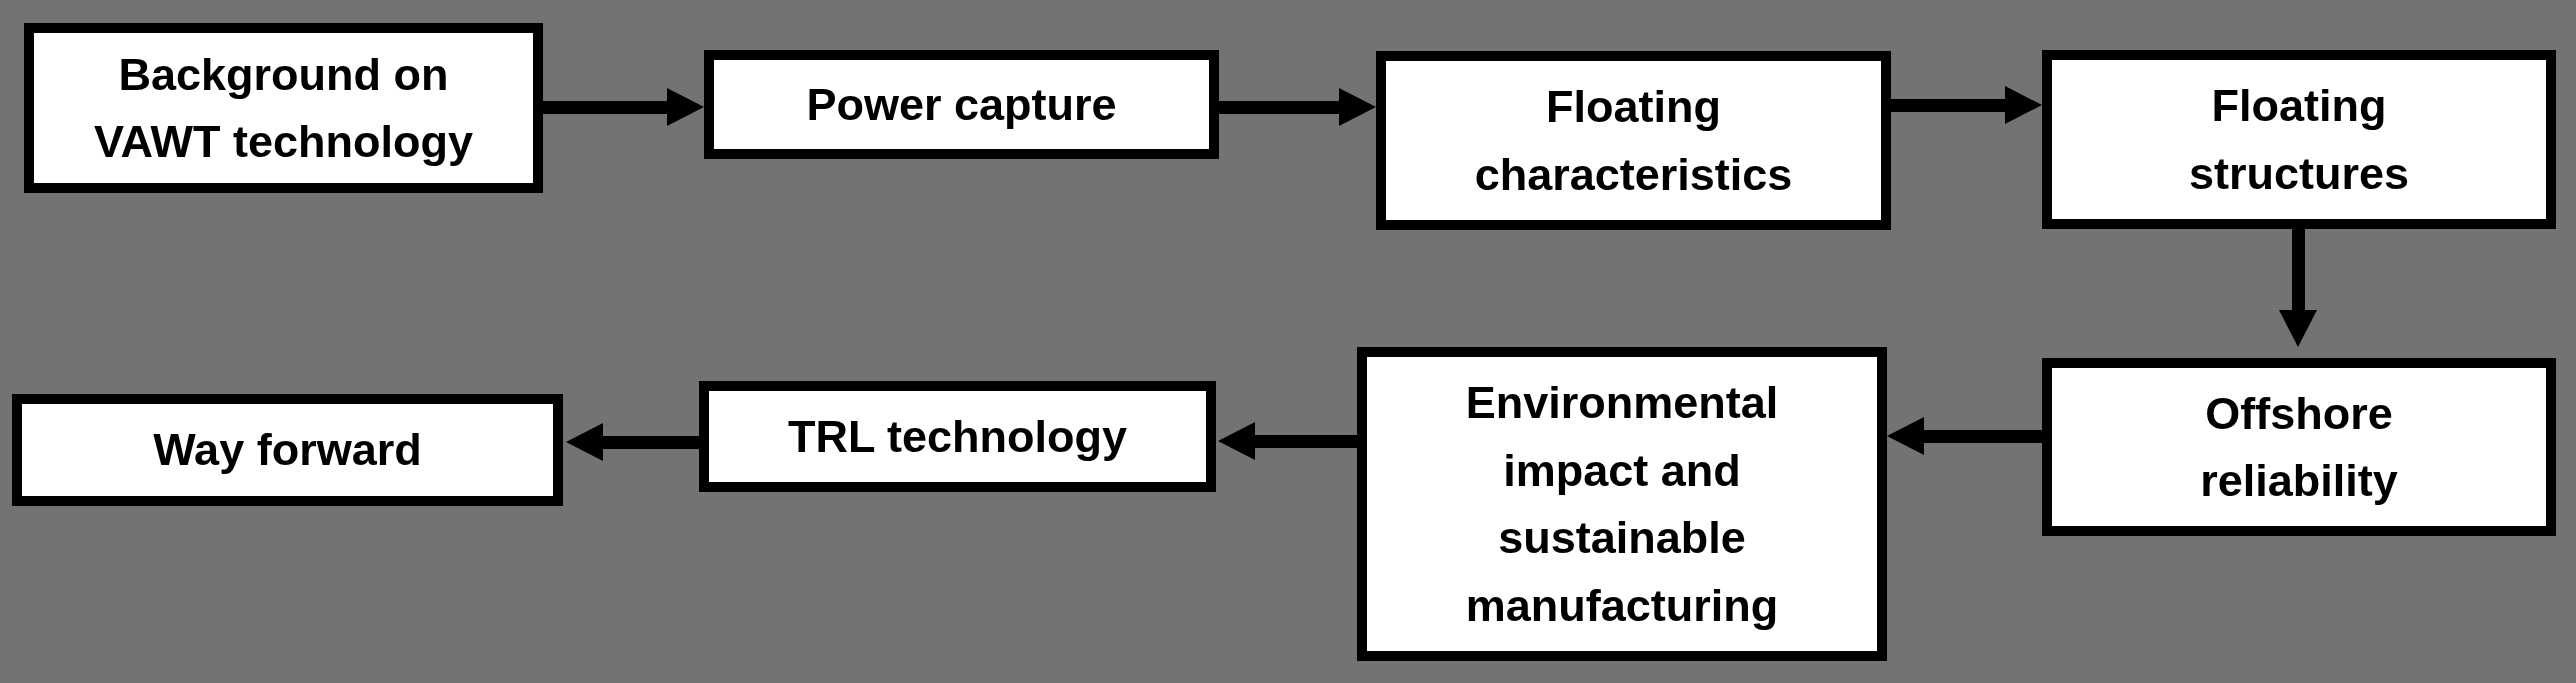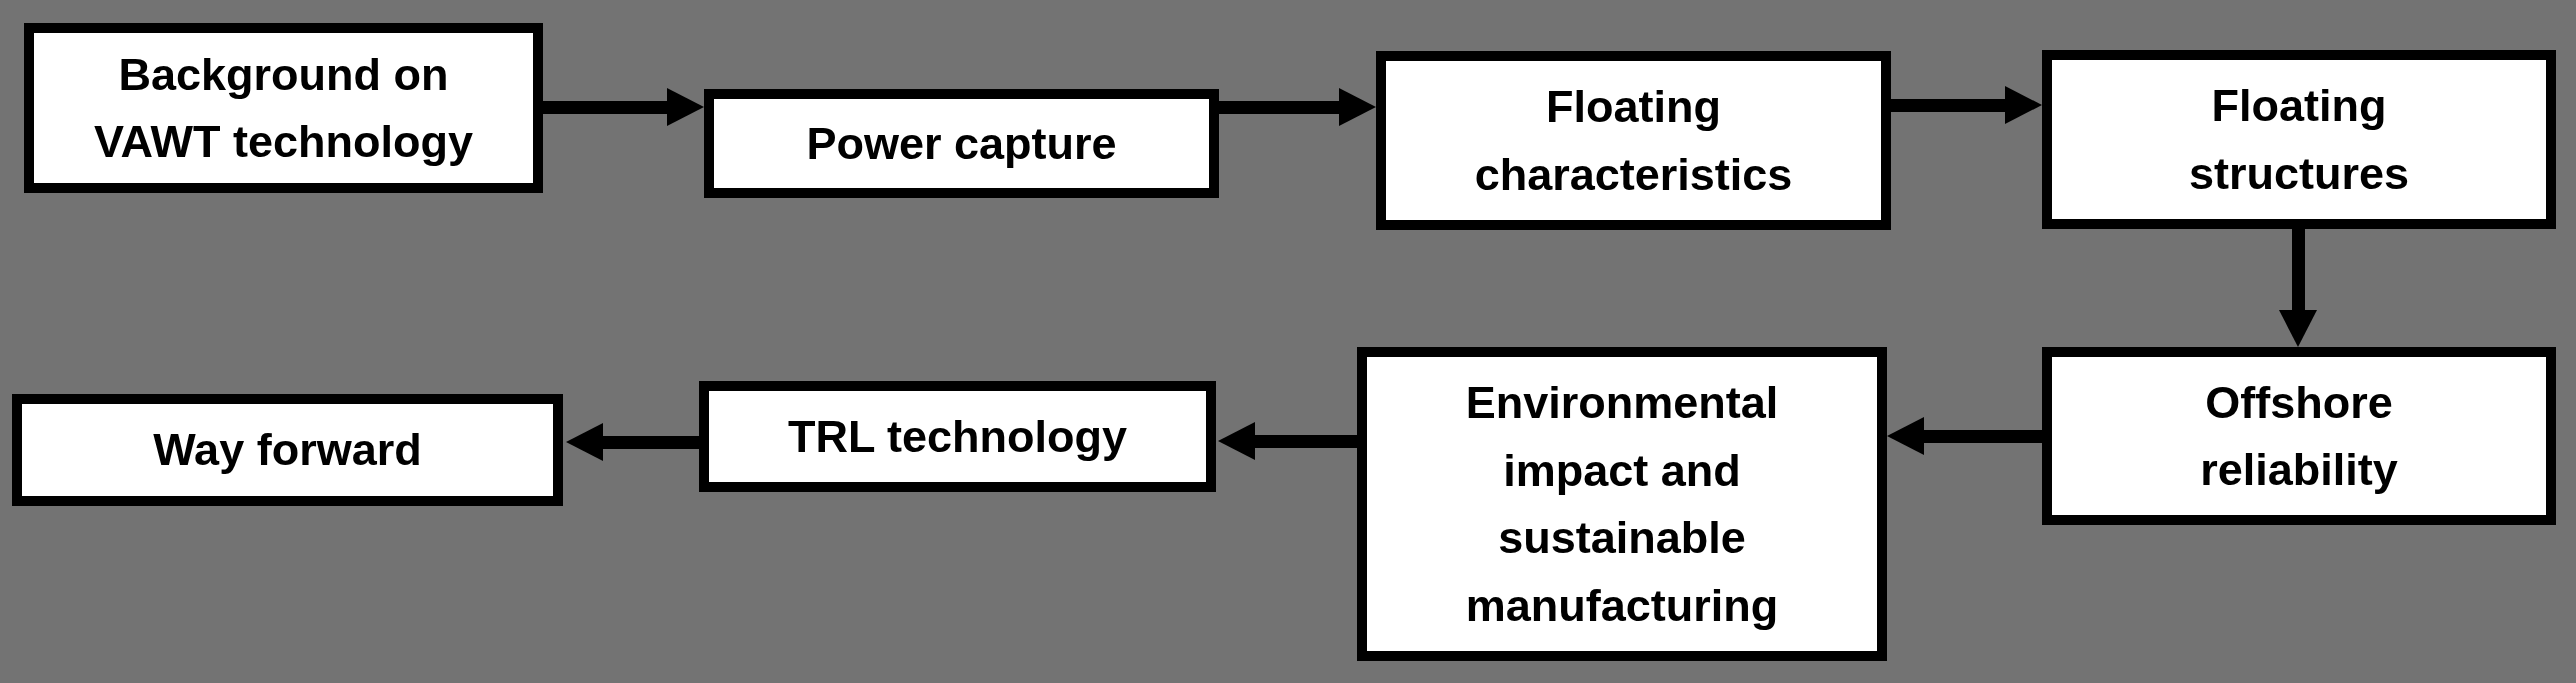--- a/index.html
+++ b/index.html
@@ -25,24 +25,24 @@
     align-items: center;
     justify-content: center;
     text-align: center;
     font-size: 45px;
     font-weight: 700;
     line-height: 1.5;
     white-space: pre-line;
   }
   
   #node-background-vawt       { left: 24px;   top: 23px;  width: 519px; height: 170px; }
-  #node-power-capture         { left: 704px;  top: 50px;  width: 515px; height: 109px; margin-top: 39px; }
+  #node-power-capture         { left: 704px;  top: 50px;  width: 515px; height: 109px; }
   #node-loading-characteristics{ left: 1376px; top: 51px;  width: 515px; height: 179px; }
   #node-floating-structures   { left: 2042px; top: 50px;  width: 514px; height: 179px; }
-  #node-offshore-reliability  { left: 2042px; top: 347px; width: 514px; height: 178px; }
+  #node-offshore-reliability  { left: 2042px; top: 358px; width: 514px; height: 178px; }
   #node-environmental         { left: 1357px; top: 347px; width: 530px; height: 314px; }
   #node-trl-assessment        { left: 699px;  top: 381px; width: 517px; height: 111px; }
   #node-way-forward           { left: 12px;   top: 394px; width: 551px; height: 112px; }
 
   
   .arrow { position: absolute; }
   .arrow .bar { position: absolute; background: #000000; }
   .arrow .head { position: absolute; width: 0; height: 0; }
 
   .arrow-h { height: 39px; }

